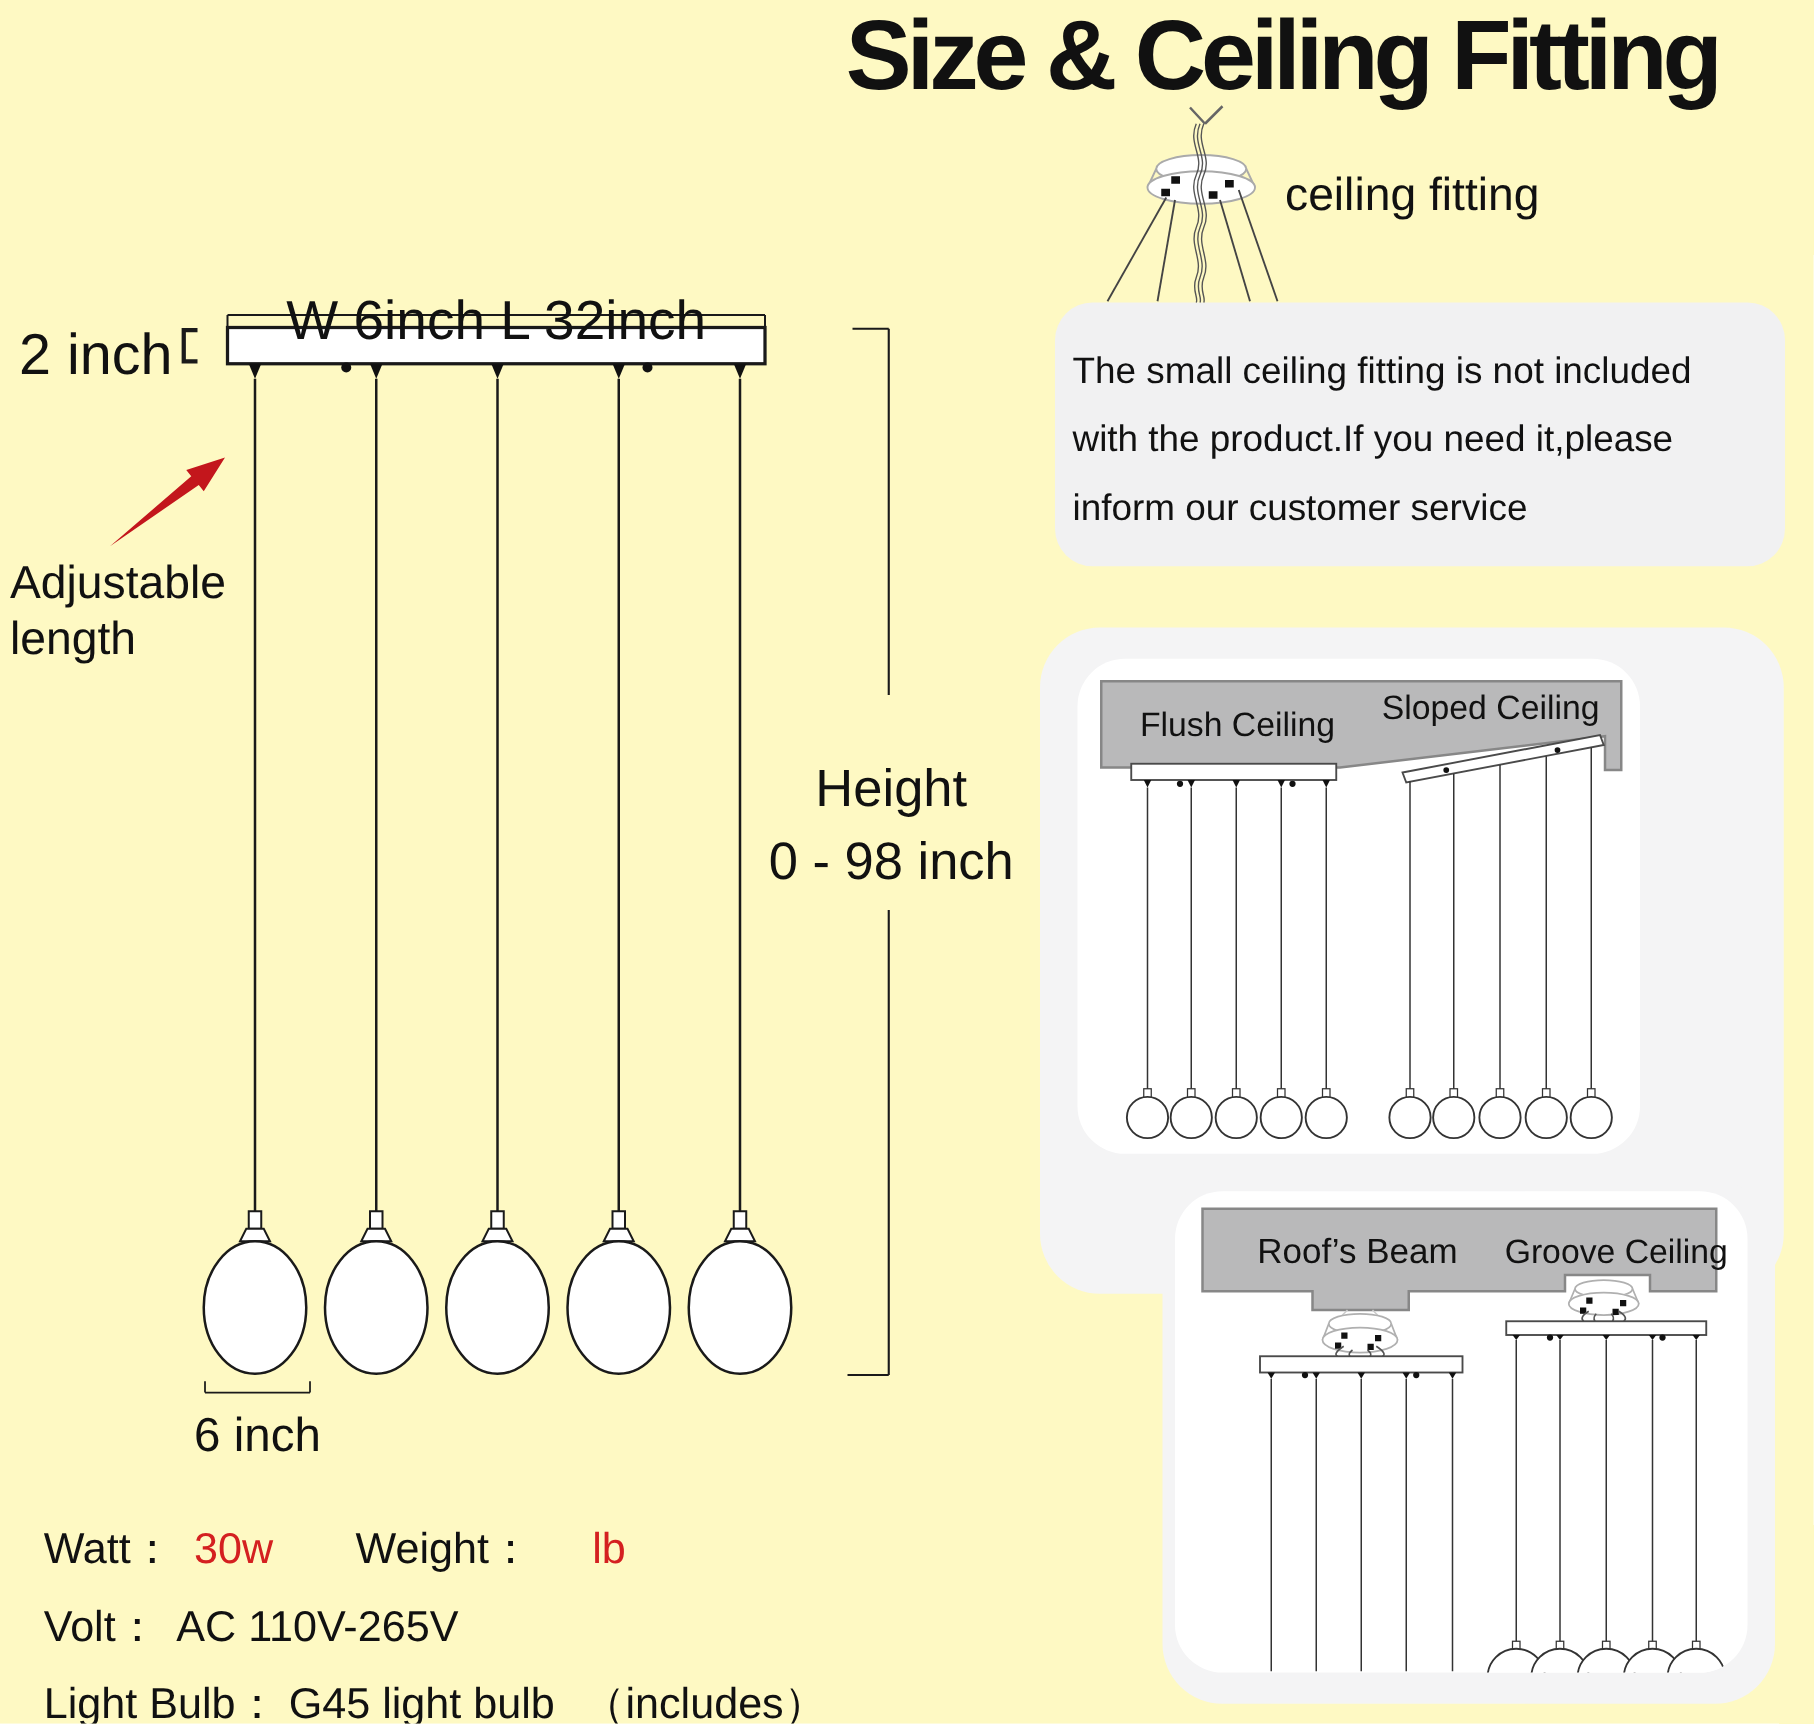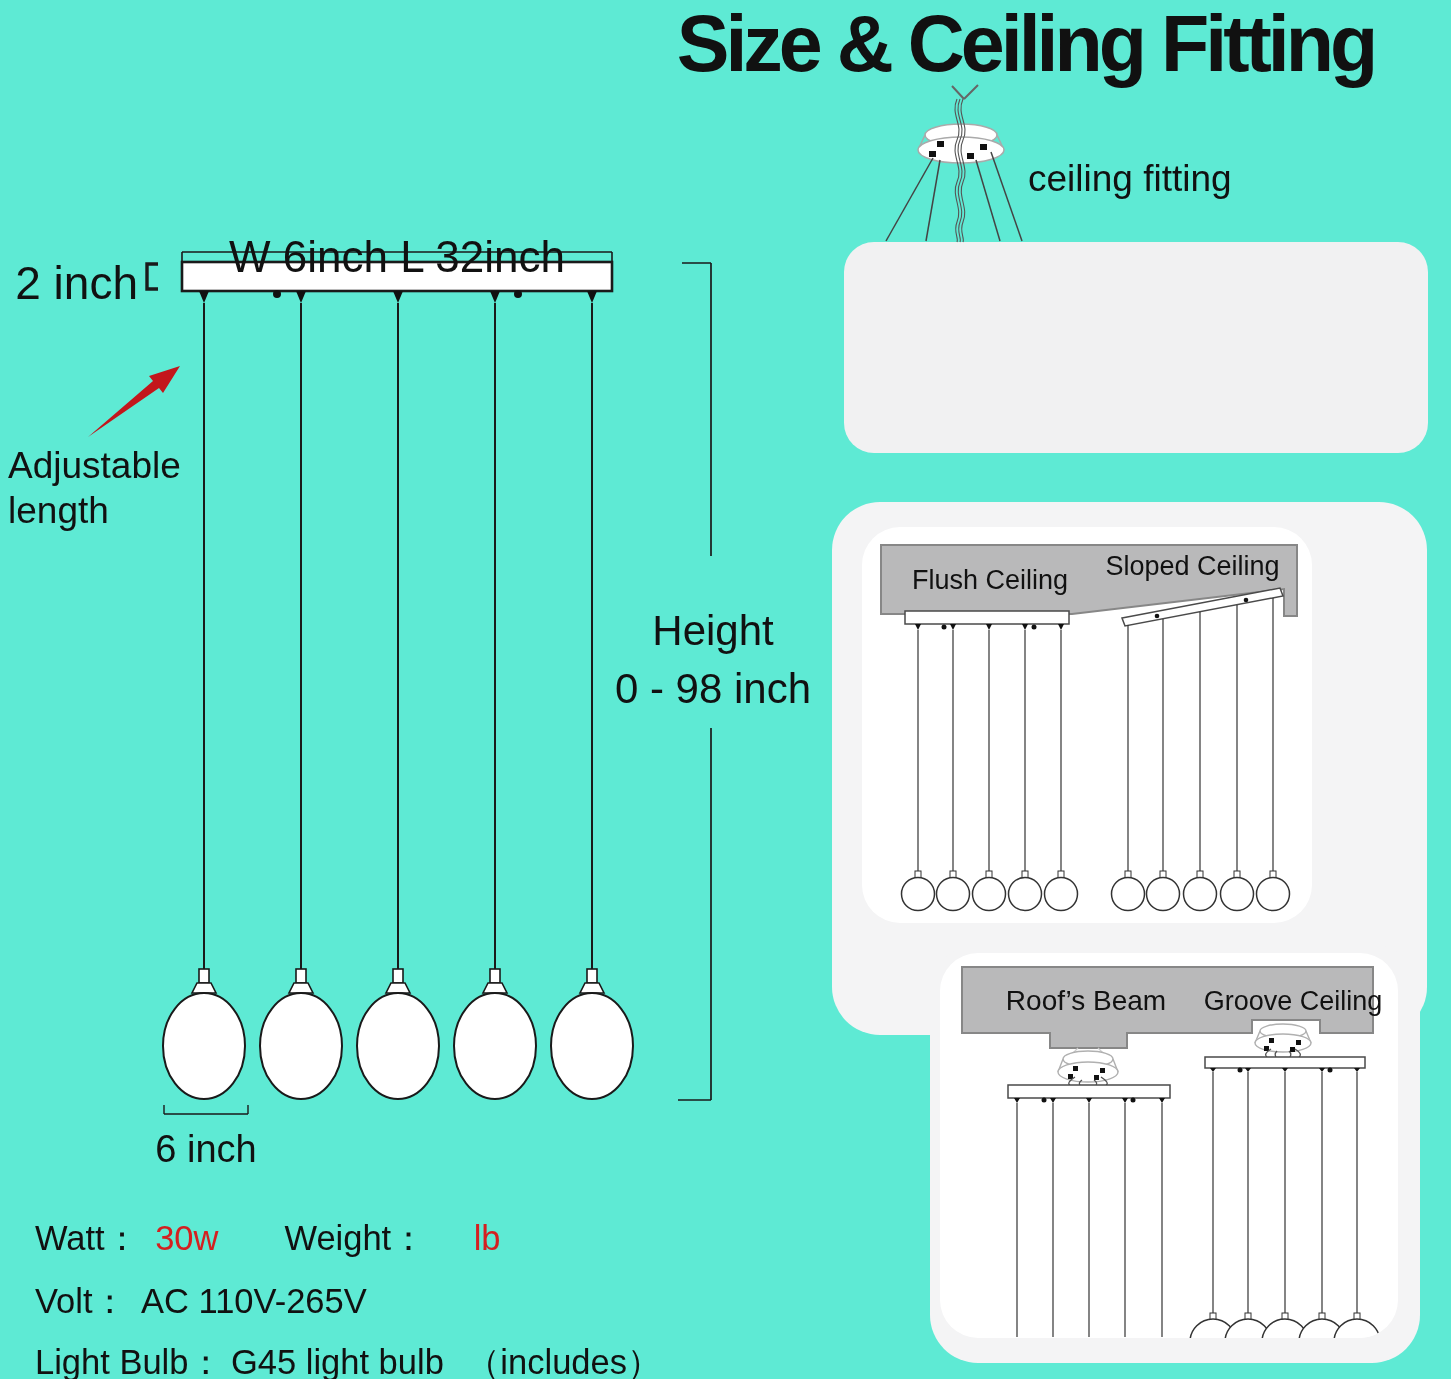--- a/index.html
+++ b/index.html
@@ -5,21 +5,21 @@
   :root{
     --red-text:#d42020;
     --red-arrow:#c3161c;
     --slab:#b9b9ba;
     --slab-border:#878787;
     --panel:#f4f4f5;
     --note:#f1f1f2;
     --ink:#111111;
   }
   html,body{margin:0;padding:0;background:#ffffff;}
-  #stage{position:relative;width:1451px;height:1379px;background:#5eead4;overflow:hidden;
+  #stage{position:relative;width:1451px;height:1379px;background:#fef9c3;overflow:hidden;
          font-family:"Liberation Sans", sans-serif;color:var(--ink);}
   .panel-gray{position:absolute;background:var(--panel);border-radius:48px;}
   .panel-white{position:absolute;background:#ffffff;border-radius:38px;}
   .notebox{position:absolute;background:var(--note);border-radius:30px;}
   .note-line{font-size:29.5px;line-height:55px;white-space:nowrap;}
   .label{position:absolute;white-space:nowrap;}
   .center{text-align:center;}
   .right{text-align:right;}
   .title{font-weight:700;font-size:79px;letter-spacing:-4px;line-height:88px;}
   .dim{font-size:44px;margin-top:48px;}
@@ -292,22 +292,27 @@
   <div class="label" style="left:8px;top:443px;font-size:37px;line-height:45px;">
     <div>Adjustable</div>
     <div>length</div>
   </div>
 
   <div class="label center" style="left:593px;top:607px;width:240px;font-size:42px;">Height</div>
   <div class="label center" style="left:593px;top:665px;width:240px;font-size:42px;">0 - 98 inch</div>
 
   <div class="label center" style="left:146px;top:1128px;width:120px;font-size:38px;">6 inch</div>
 
-  <div class="label" style="left:1028px;top:158px;font-size:37px;">ceiling fitting</div>
-
+  <div class="label" style="left:1028px;top:135px;font-size:37px;">ceiling fitting</div>
+
+  <div class="label" style="left:858px;top:269px;">
+    <div class="note-line">The small ceiling fitting is not included</div>
+    <div class="note-line">with the product.If you need it,please</div>
+    <div class="note-line">inform our customer service</div>
+  </div>
 
   <div class="label center" style="left:900px;top:565px;width:180px;font-size:27px;">Flush Ceiling</div>
   <div class="label center" style="left:1100px;top:551px;width:185px;font-size:27px;">Sloped Ceiling</div>
   <div class="label center" style="left:996px;top:985px;width:180px;font-size:28px;">Roof’s Beam</div>
   <div class="label center" style="left:1200px;top:986px;width:186px;font-size:27px;">Groove Ceiling</div>
 
   <div class="label spec" style="left:35px;top:1216px;">
     <span>Watt：</span><span class="red" style="margin-left:16px;">30w</span><span style="margin-left:66px;">Weight：</span><span class="red" style="margin-left:48px;">lb</span>
   </div>
   <div class="label spec" style="left:35px;top:1279px;">

